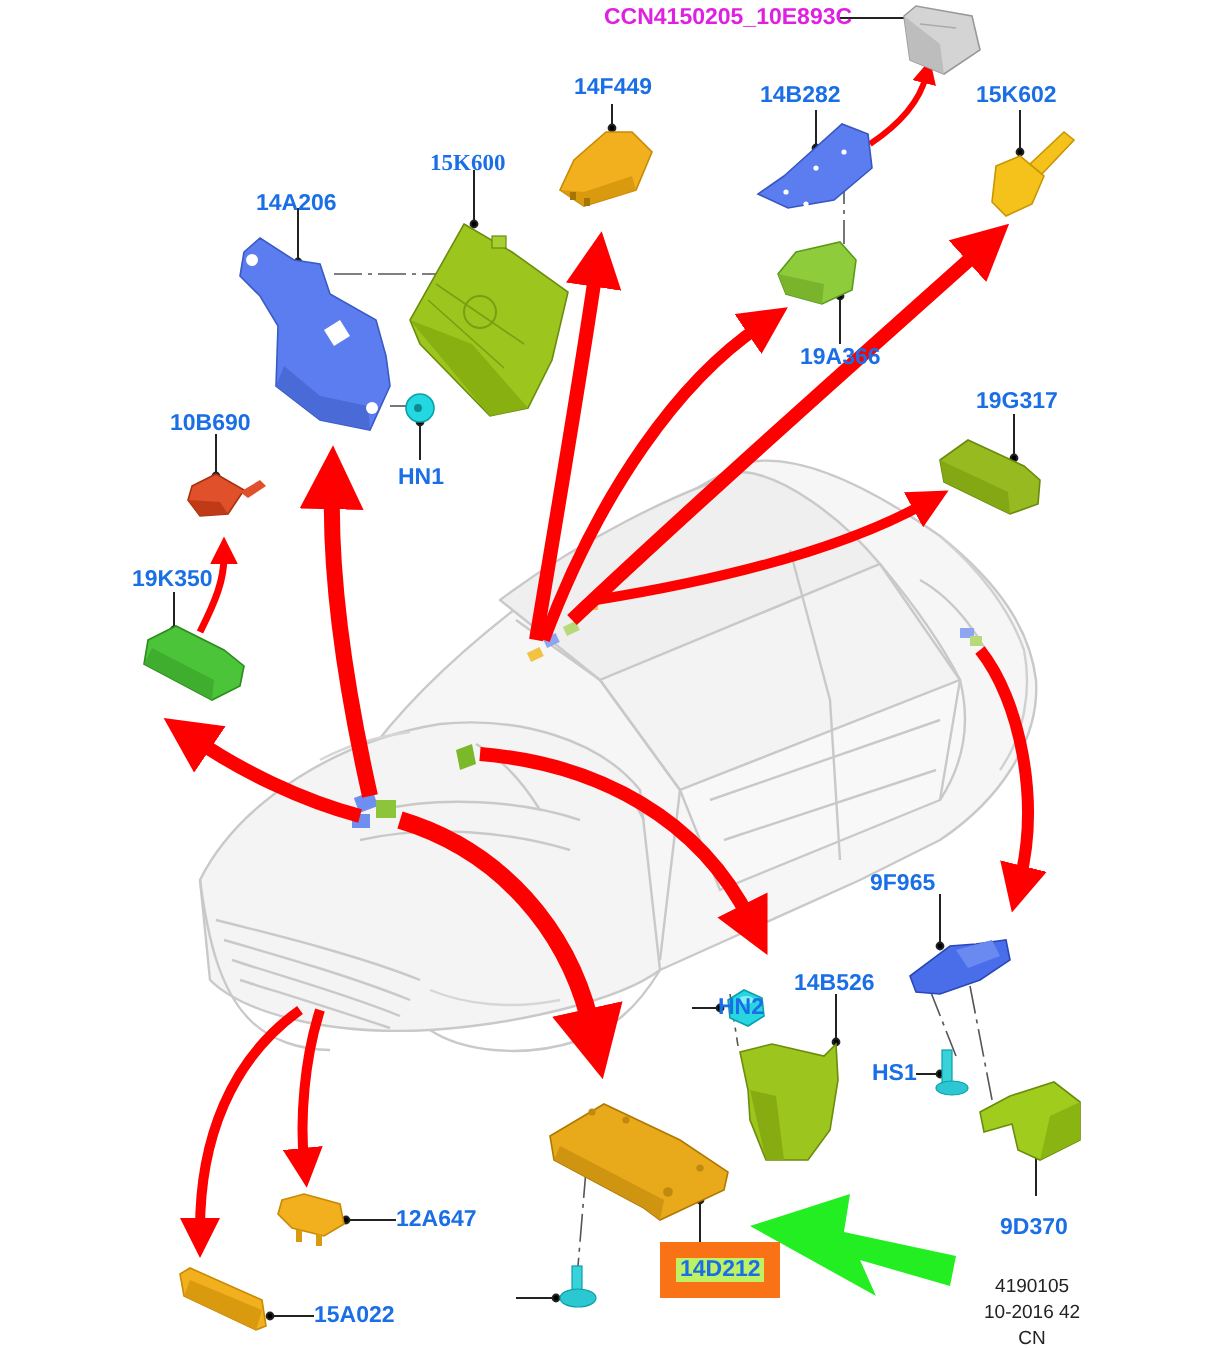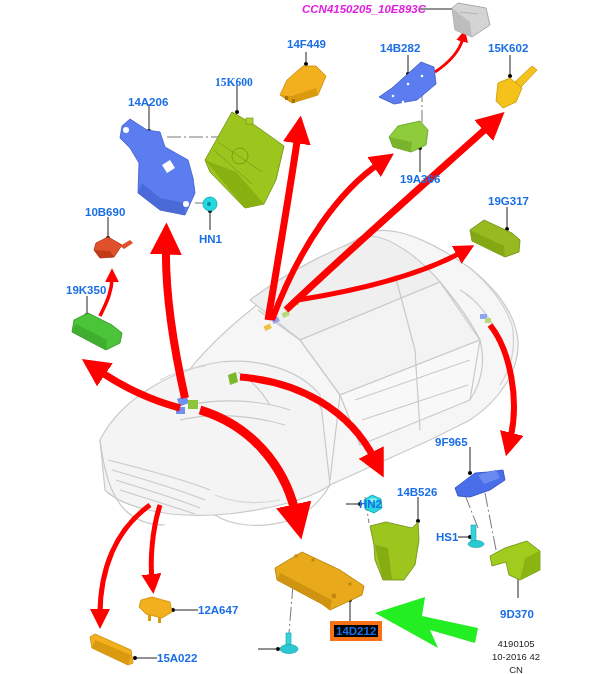--- a/index.html
+++ b/index.html
@@ -1,20 +1,20 @@
 <!DOCTYPE html>
 <html><head>
 <meta charset="utf-8">
 <style>
   html, body { margin: 0; padding: 0; background: #ffffff; }
   body { width: 604px; height: 674px; overflow: hidden; position: relative; font-family: "Liberation Sans", sans-serif; }
   #diagram { position: absolute; left: 0; top: 0; width: 604px; height: 674px; }
   .lbl { position: absolute; font-family: "Liberation Sans", sans-serif; font-weight: bold; font-size: 11.5px; color: #1a6ee6; white-space: nowrap; line-height: 13px; }
   .lbl.magenta { color: #e020e0; }
-  .lbl.boxed { border: 4px solid #f97316; color: #1a6ee6; background: #000000; padding: 0 2px; line-height: 12px; }
+  .lbl.boxed { border: 8px solid #f97316; color: #1a6ee6; background: #bef264; padding: 0 2px; line-height: 12px; }
   .ref { position: absolute; font-family: "Liberation Sans", sans-serif; font-size: 9.5px; color: #222; text-align: center; line-height: 13px; }
   .ref div { white-space: nowrap; }
 </style>
 </head>
 <body>
 
 <svg id="diagram" viewBox="0 0 604 674" xmlns="http://www.w3.org/2000/svg">
   <defs>
     <marker id="ah" markerWidth="4" markerHeight="4" refX="1.2" refY="2" orient="auto" markerUnits="strokeWidth">
       <path d="M0,0 L4,2 L0,4 Z" fill="#ff0000"></path>
@@ -247,21 +247,21 @@
     <circle cx="350" cy="584" r="1.8" fill="#c08a10"></circle>
       <circle cx="334" cy="596" r="2.4" fill="#c08a10"></circle>
   </g>
 
   <g>
     <rect x="286" y="633" width="5" height="13" fill="#3ad2da" stroke="#0aa0aa" stroke-width="0.6"></rect>
     <ellipse cx="289" cy="649" rx="9" ry="4.5" fill="#2cc8d2" stroke="#0aa0aa" stroke-width="0.6"></ellipse>
   </g>
 </svg>
 
-<div class="lbl magenta" style="left:302px;top:3px;font-style:italic;">CCN4150205_10E893C</div>
+<div class="lbl magenta" style="left:302px;top:3px;">CCN4150205_10E893C</div>
 <div class="lbl" style="left:287px;top:38px;">14F449</div>
 <div class="lbl" style="left:380px;top:42px;">14B282</div>
 <div class="lbl" style="left:488px;top:42px;">15K602</div>
 <div class="lbl" style="left:215px;top:76px;font-family:Liberation Serif, serif;">15K600</div>
 <div class="lbl" style="left:128px;top:96px;">14A206</div>
 <div class="lbl" style="left:400px;top:173px;">19A366</div>
 <div class="lbl" style="left:85px;top:206px;">10B690</div>
 <div class="lbl" style="left:199px;top:233px;">HN1</div>
 <div class="lbl" style="left:488px;top:195px;">19G317</div>
 <div class="lbl" style="left:66px;top:284px;text-align:center;">19K350</div>

